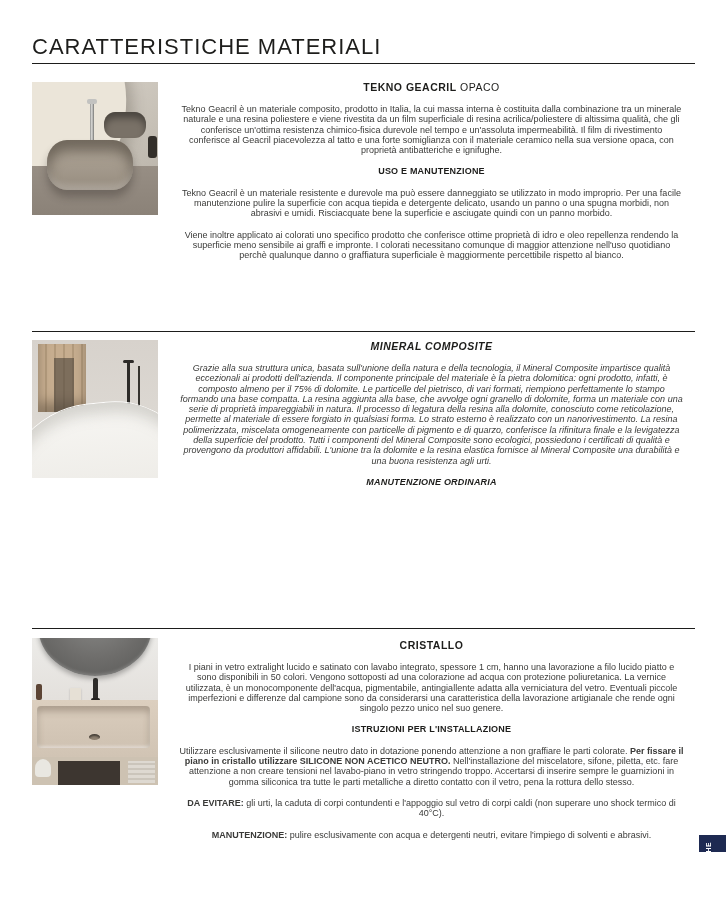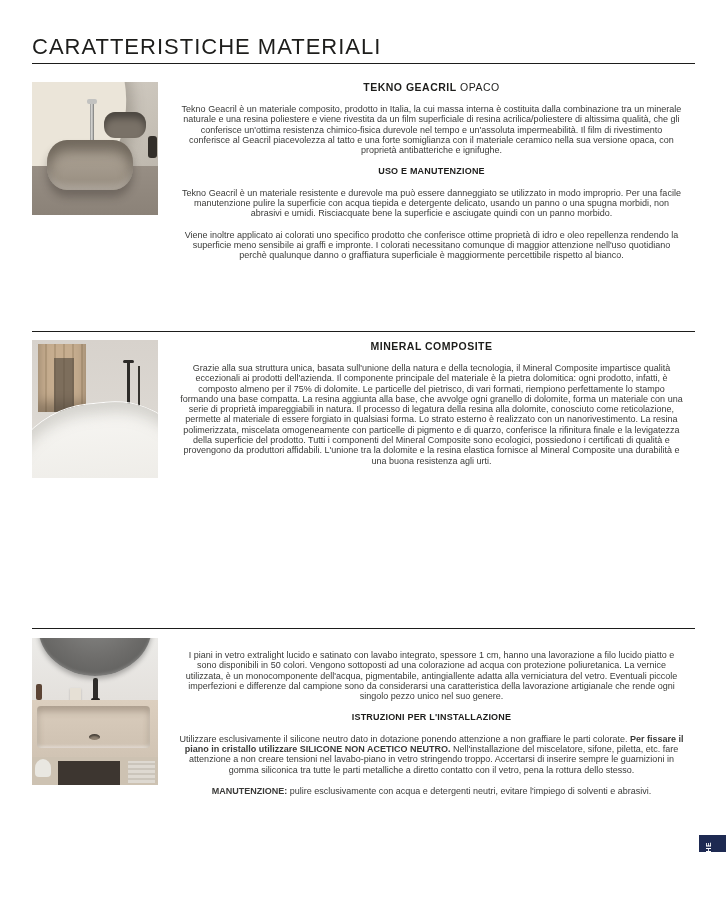--- a/index.html
+++ b/index.html
@@ -11,21 +11,21 @@
 
   .rule{position:absolute;left:32px;width:663px;height:1px;background:#1d1d1b;}
   .rule-title{top:63px;}
   .rule-sep1{top:331px;}
   .rule-sep2{top:628px;}
   .rule-bottom{top:872px;}
 
   
   .sec{position:absolute;left:168px;width:527px;text-align:center;}
   .sec0{top:81px;}
-  .sec1{top:340px;}
+  .sec1{top:340px;font-style:italic;}
   .sec2{top:639px;}
   .sec-heading{font-size:10.5px;font-weight:bold;letter-spacing:.5px;color:#1d1d1b;margin:0 0 7px 0;}
   .sec-heading .hl{font-weight:400;}
   .sec-body{font-size:9px;line-height:10.3px;}
   .sec-p{margin:11px;}
   .sec-p .b{font-weight:bold;}
   .sec-p.gap{margin-top:10px;}
   .sec-label{font-size:9px;font-weight:bold;color:#1d1d1b;margin:9px 0 1px 0;letter-spacing:.2px;}
 
   
@@ -127,20 +127,21 @@
     <div class="faucet-a"></div>
     <div class="faucet-b"></div>
     <div class="spout"></div>
     <div class="tub"></div>
   </div>
 
   <div class="sec sec1">
     <div class="sec-heading"><span class="hb">MINERAL COMPOSITE</span><span class="hl"></span></div>
     <div class="sec-body">
         <div class="sec-p"><span>Grazie alla sua struttura unica, basata sull'unione della natura e della tecnologia, il Mineral Composite impartisce qualità eccezionali ai prodotti dell'azienda. Il componente principale del materiale è la pietra dolomitica: ogni prodotto, infatti, è composto almeno per il 75% di dolomite. Le particelle del pietrisco, di vari formati, riempiono perfettamente lo stampo formando una base compatta. La resina aggiunta alla base, che avvolge ogni granello di dolomite, forma un materiale con una serie di proprietà impareggiabili in natura. Il processo di legatura della resina alla dolomite, conosciuto come reticolazione, permette al materiale di essere forgiato in qualsiasi forma. Lo strato esterno è realizzato con un nanorivestimento. La resina polimerizzata, miscelata omogeneamente con particelle di pigmento e di quarzo, conferisce la rifinitura finale e la levigatezza della superficie del prodotto. Tutti i componenti del Mineral Composite sono ecologici, possiedono i certificati di qualità e provengono da produttori affidabili. L'unione tra la dolomite e la resina elastica fornisce al Mineral Composite una durabilità e una buona resistenza agli urti.</span></div>
+        <div class="sec-label">MANUTENZIONE ORDINARIA</div>
       </div>
   </div>
 
   <div class="rule rule-sep2" style="background: rgb(29, 29, 27);"></div>
 
   <div class="photo p2">
     <div class="mirror"></div>
     <div class="jar"></div>
     <div class="candle"></div>
     <div class="faucet"></div>
@@ -148,24 +149,26 @@
     <div class="counter"></div>
     <div class="basin"></div>
     <div class="drain"></div>
     <div class="vanity"></div>
     <div class="opening"></div>
     <div class="towels"></div>
     <div class="plant"></div>
   </div>
 
   <div class="sec sec2">
+    <div class="sec-heading"><span class="hb">CRISTALLO</span><span class="hl"></span></div>
     <div class="sec-body">
         <div class="sec-p"><span>I piani in vetro extralight lucido e satinato con lavabo integrato, spessore 1 cm, hanno una lavorazione a filo lucido piatto e sono disponibili in 50 colori. Vengono sottoposti ad una colorazione ad acqua con protezione poliuretanica. La vernice utilizzata, è un monocomponente dell'acqua, pigmentabile, antingiallente adatta alla verniciatura del vetro. Eventuali piccole imperfezioni e differenze dal campione sono da considerarsi una caratteristica della lavorazione artigianale che rende ogni singolo pezzo unico nel suo genere.</span></div>
         <div class="sec-label">ISTRUZIONI PER L'INSTALLAZIONE</div>
         <div class="sec-p"><span>Utilizzare esclusivamente il silicone neutro dato in dotazione ponendo attenzione a non graffiare le parti colorate. </span><span class="b">Per fissare il piano in cristallo utilizzare SILICONE NON ACETICO NEUTRO.</span><span> Nell'installazione del miscelatore, sifone, piletta, etc. fare attenzione a non creare tensioni nel lavabo-piano in vetro stringendo troppo. Accertarsi di inserire sempre le guarnizioni in gomma siliconica tra tutte le parti metalliche a diretto contatto con il vetro, pena la rottura dello stesso.</span></div>
+        <div class="sec-p gap"><span class="b">DA EVITARE: </span><span>gli urti, la caduta di corpi contundenti e l'appoggio sul vetro di corpi caldi (non superare uno shock termico di 40°C).</span></div>
         <div class="sec-p"><span class="b">MANUTENZIONE: </span><span>pulire esclusivamente con acqua e detergenti neutri, evitare l'impiego di solventi e abrasivi.</span></div>
       </div>
   </div>
 
   <div class="rule rule-bottom" style="background: rgb(29, 29, 27);"></div>
   <div class="page-number">197</div>
 
   <div class="side-tab" style="background: rgb(30, 42, 82); color: rgb(255, 255, 255);">
     <div class="tab-text">
       <span>CARATTERISTICHE</span>

